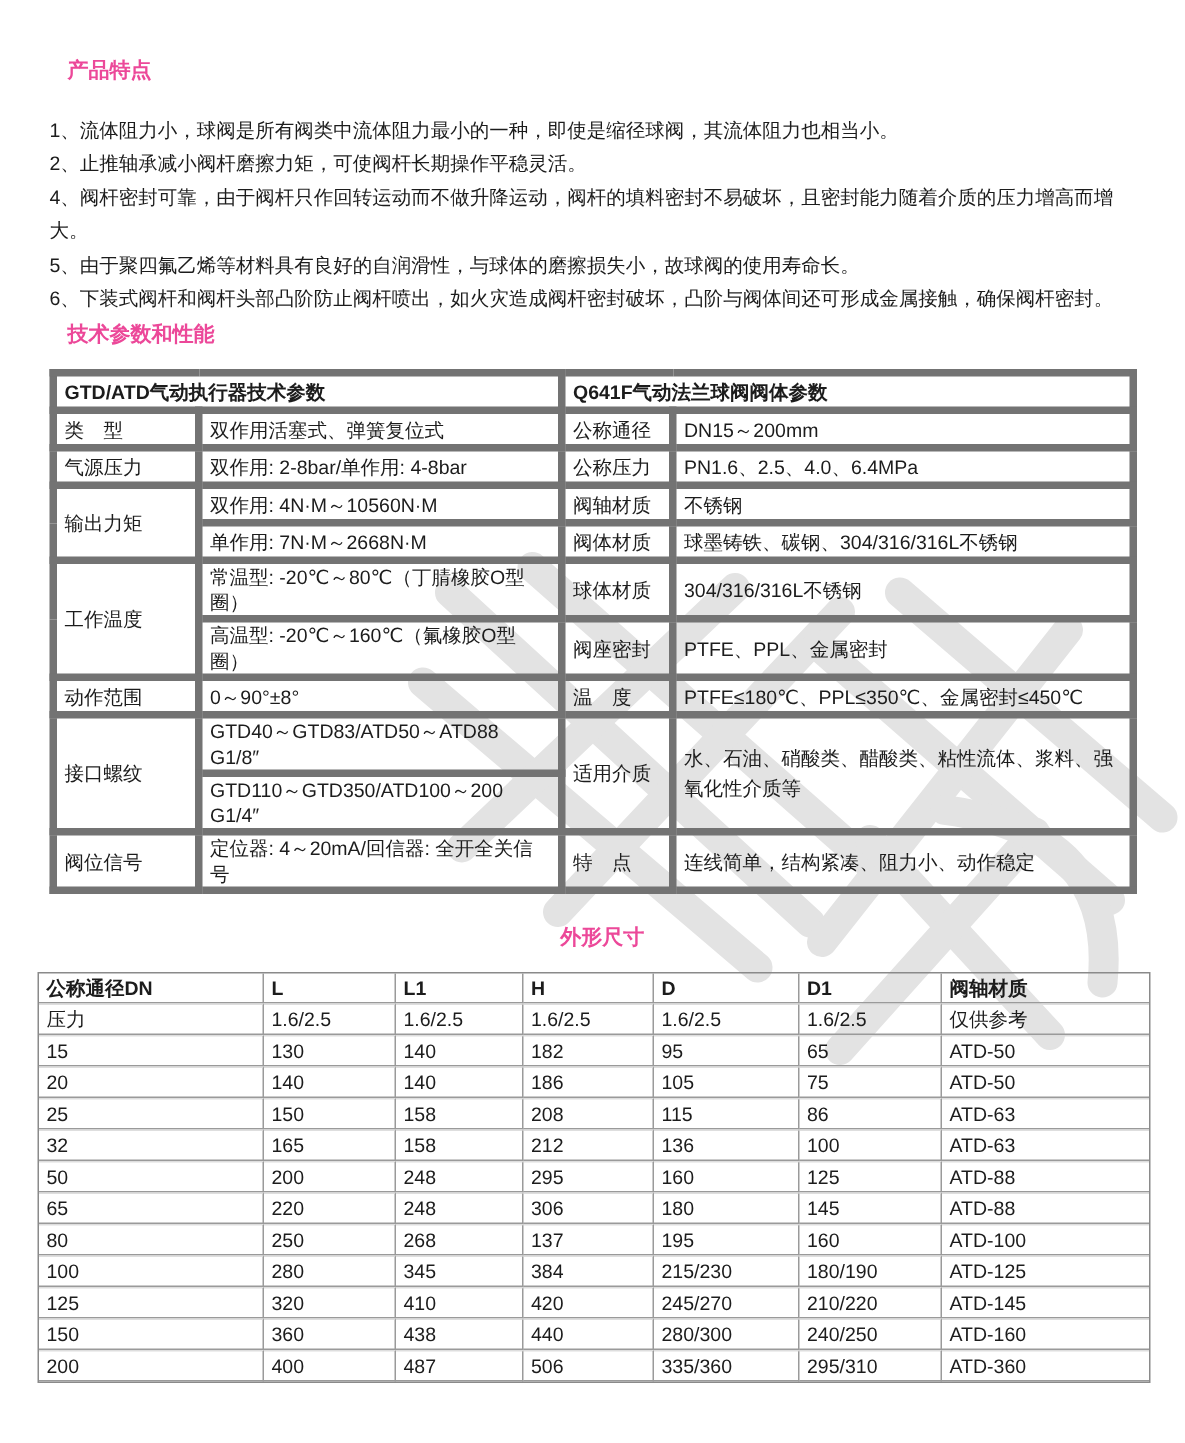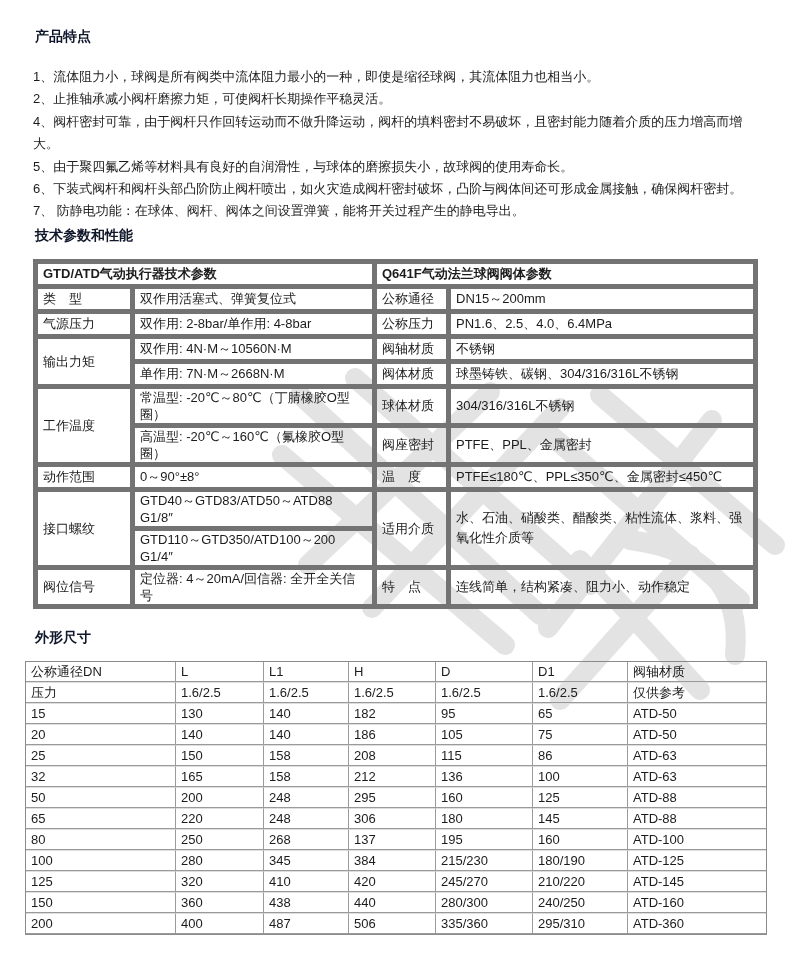--- a/index.html
+++ b/index.html
@@ -14,24 +14,24 @@
   }
   .watermark{
     position:absolute;left:0;top:0;z-index:0;
     pointer-events:none;
   }
   .content{
     position:relative;z-index:1;
     padding:26px 20px 0 33px;
   }
   h3.sec-title{
-    margin:2px;
+    margin:12px;
     font-size:14px;
     font-weight:bold;
-    color:#0f172a;
+    color:#ec4899;
     line-height:16px;
   }
   .features{margin-top:22px;width:723px;}
   .features p{
     margin:0;
     line-height:22.4px;
     font-size:13px;
   }
   #specs-title{margin-top:4px;}
   
@@ -49,21 +49,21 @@
     line-height:17px;
     font-size:13px;
     text-align:left;
     font-weight:normal;
     overflow:hidden;
     background:transparent;
   }
   table.spec-table th{font-weight:bold;}
   table.spec-table td.wrap{height:auto;line-height:20px;padding:1px 5px;}
   
-  #dims-title{margin-top:20px;}
+  #dims-title{margin-top:20px;text-align:center;}
   table.dim-table{
     margin-top:16px;
     margin-left:-8px;
     border-collapse:separate;
     border-spacing:0;
     table-layout:fixed;
     width:740px;
     border:1px solid #8a8a8a;
   }
   table.dim-table th,
@@ -73,21 +73,21 @@
     border-top:1px solid #dedede;
     padding:0 5px;
     height:19px;
     line-height:19px;
     font-size:13px;
     text-align:left;
     font-weight:normal;
     overflow:hidden;
     background:transparent;
   }
-  table.dim-table th{font-weight:normal;border-top:none;}
+  table.dim-table th{font-weight:bold;border-top:none;}
   table.dim-table th:last-child,
   table.dim-table td:last-child{border-right:none;}
 </style>
 </head>
 <body>
 
 <svg class="watermark" width="790" height="962" viewBox="0 0 790 962">
   <g stroke="#e3e3e3" stroke-width="20" stroke-linecap="round" fill="none">
     <path d="M 300 395 L 540 615"></path>
     <path d="M 355 378 L 590 585"></path>
@@ -106,21 +106,20 @@
 <div class="content">
 
   <h3 class="sec-title" id="features-title">产品特点</h3>
 
   <div class="features">
     <p>1、流体阻力小，球阀是所有阀类中流体阻力最小的一种，即使是缩径球阀，其流体阻力也相当小。</p>
     <p>2、止推轴承减小阀杆磨擦力矩，可使阀杆长期操作平稳灵活。</p>
     <p>4、阀杆密封可靠，由于阀杆只作回转运动而不做升降运动，阀杆的填料密封不易破坏，且密封能力随着介质的压力增高而增大。</p>
     <p>5、由于聚四氟乙烯等材料具有良好的自润滑性，与球体的磨擦损失小，故球阀的使用寿命长。</p>
     <p>6、下装式阀杆和阀杆头部凸阶防止阀杆喷出，如火灾造成阀杆密封破坏，凸阶与阀体间还可形成金属接触，确保阀杆密封。</p>
-    <p>7、 防静电功能：在球体、阀杆、阀体之间设置弹簧，能将开关过程产生的静电导出。</p>
   </div>
 
   <h3 class="sec-title" id="specs-title">技术参数和性能</h3>
 
   <table class="spec-table">
     <colgroup>
         <col style="width:97px">
         <col style="width:242px">
         <col style="width:74px">
         <col style="width:307px">

